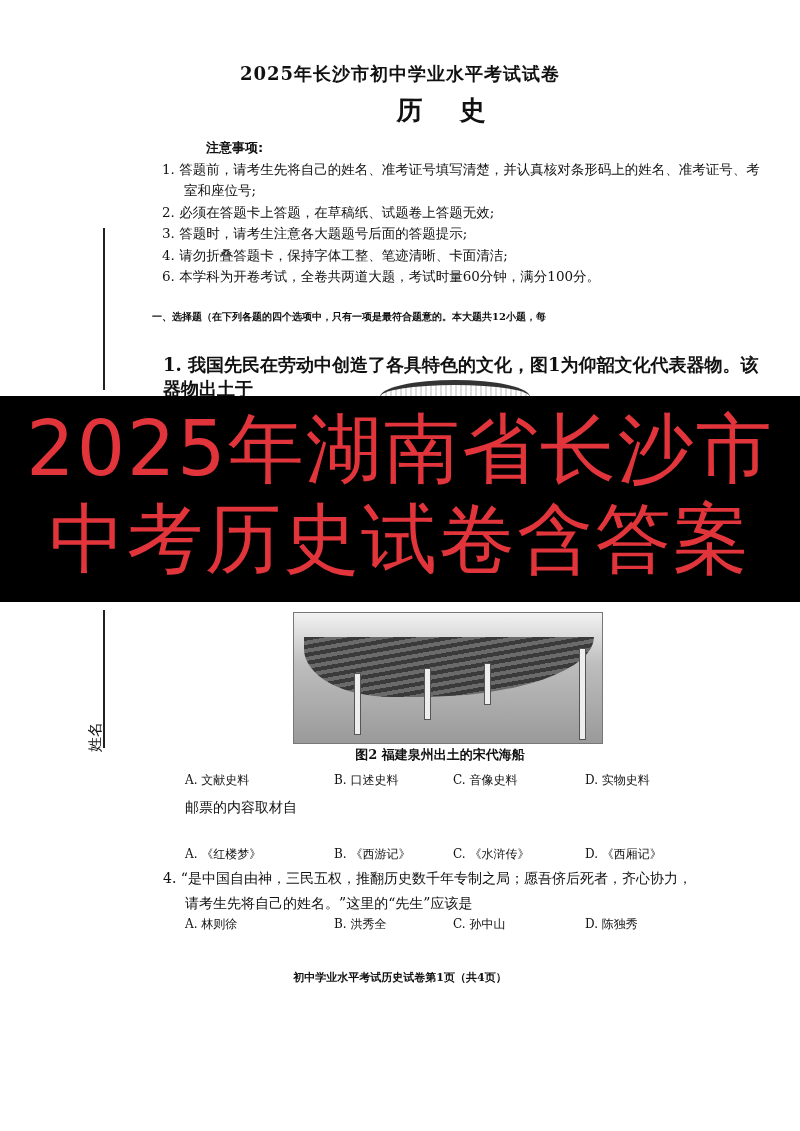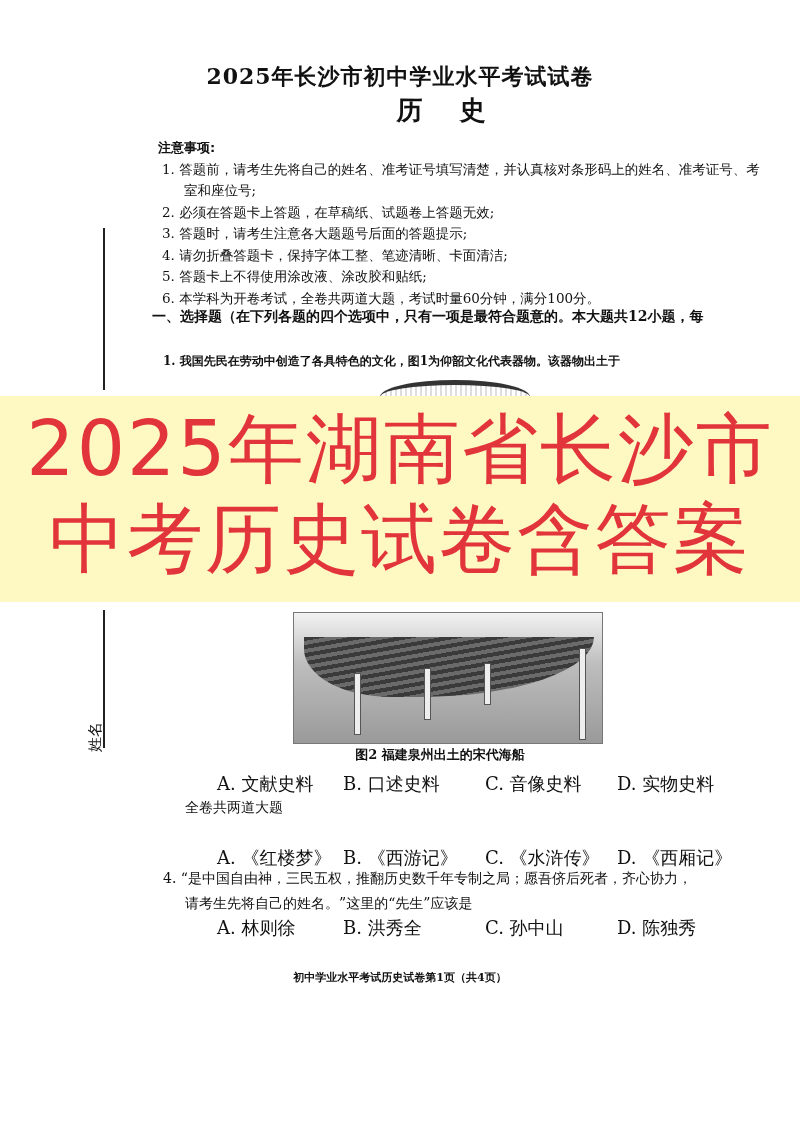--- a/index.html
+++ b/index.html
@@ -4,55 +4,55 @@
 <style>
   html, body { margin: 0; padding: 0; }
   body {
     width: 800px; height: 1131px; background: #ffffff; position: relative; overflow: hidden;
     font-family: "DejaVu Serif", "Liberation Serif", serif; color: #111;
   }
   .page { position: absolute; left: 0; top: 0; width: 800px; height: 1131px; }
 
   .title-main {
     position: absolute; left: 0; width: 800px; top: 62px; text-align: center;
-    font-size: 22px; font-weight: bold; letter-spacing: 1px;
+    font-size: 18px; font-weight: bold; letter-spacing: 1px;
   }
   .title-sub {
     position: absolute; left: 0; width: 800px; top: 93px; text-align: center;
     font-family: "DejaVu Sans", "Liberation Sans", sans-serif;
     font-size: 26px; font-weight: bold; letter-spacing: 14px; padding-left: 48px;
   }
 
   .notice { position: absolute; left: 158px; top: 137px; width: 610px; font-size: 13.5px; line-height: 21.5px; }
-  .notice-head { font-weight: bold; font-family: "DejaVu Sans", "Liberation Sans", sans-serif; font-size: 13px; }
+  .notice-head { font-weight: bold; font-family: "DejaVu Sans", "Liberation Sans", sans-serif; font-size: 13px; margin-left: 48px; }
   .notice-item { padding-left: 26px; text-indent: -22px; }
 
-  .section1 { position: absolute; left: 152px; top: 305px; width: 600px; font-size: 14px; line-height: 23px; font-weight: bold; }
+  .section1 { position: absolute; left: 152px; top: 305px; width: 600px; font-size: 10px; line-height: 23px; font-weight: bold; }
   .section1 .line2 { padding-left: 24px; }
 
-  .q1 { position: absolute; left: 163px; top: 353px; width: 600px; font-size: 12px; font-weight: bold; }
+  .q1 { position: absolute; left: 163px; top: 353px; width: 600px; font-size: 18px; font-weight: bold; }
 
   .bowl {
     position: absolute; left: 380px; top: 380px; width: 150px; height: 40px;
     border-top: 5px solid #333; border-radius: 50% 50% 0 0 / 100% 100% 0 0;
     background: repeating-linear-gradient(90deg, #ddd 0 2px, #fff 2px 5px);
     height: 12px;
   }
 
   .binding-line {
     position: absolute; left: 103px; width: 2px; background: #222;
   }
   .binding-label {
     position: absolute; left: 86px; top: 752px; font-size: 15px;
     transform: rotate(-90deg); transform-origin: left top;
     font-family: "DejaVu Sans", "Liberation Sans", sans-serif;
   }
 
   .banner {
-    position: absolute; left: 0; top: 396px; width: 800px; height: 206px; background: #fef9c3;
+    position: absolute; left: 0; top: 396px; width: 800px; height: 206px; background: #000000;
   }
   .banner-line {
     position: absolute; left: 0; width: 800px; text-align: center;
     font-family: "DejaVu Sans", "Liberation Sans", sans-serif;
     color: #e2353b; font-size: 76px; line-height: 90px; letter-spacing: 2px;
   }
   .banner-line.l1 { top: 8px; }
   .banner-line.l2 { top: 98px; }
 
   .ship {
@@ -64,23 +64,23 @@
     position: absolute; left: 10px; top: 24px; width: 290px; height: 60px;
     background: repeating-linear-gradient(170deg, #3a3a3a 0 4px, #6a6a6a 4px 8px);
     border-radius: 0 0 60% 30% / 0 0 100% 80%;
   }
   .ship .rib { position: absolute; width: 5px; background: #eee; border: 1px solid #555; }
   .ship-caption {
     position: absolute; left: 0; width: 800px; top: 746px; text-align: center;
     font-size: 13px; font-weight: bold; padding-left: 40px;
   }
 
-  .opts { position: absolute; left: 185px; font-size: 18px; width: 580px; height: 22px; margin-left: 32px; }
+  .opts { position: absolute; left: 185px; font-size: 12px; width: 580px; height: 22px; }
   .opts span { position: absolute; top: 0; white-space: nowrap; }
-  .opts .o0 { left: 0; } .opts .o1 { left: 126px; } .opts .o2 { left: 268px; } .opts .o3 { left: 400px; }
+  .opts .o0 { left: 0; } .opts .o1 { left: 149px; } .opts .o2 { left: 268px; } .opts .o3 { left: 400px; }
 
   .q { position: absolute; left: 163px; width: 600px; font-size: 14px; line-height: 25px; }
   .q .cont { padding-left: 22px; }
 
   .footer {
     position: absolute; left: 0; width: 800px; top: 970px; text-align: center;
     font-size: 11px; font-weight: bold;
   }
 </style>
 </head>
@@ -94,21 +94,20 @@
   <div class="binding-line" style="top:228px;height:162px;"></div>
   <div class="binding-line" style="top:610px;height:138px;"></div>
   <div class="binding-label">姓名</div>
 
   <div class="notice">
     <div class="notice-head">注意事项:</div>
     <div class="notice-item">1. 答题前，请考生先将自己的姓名、准考证号填写清楚，并认真核对条形码上的姓名、准考证号、考室和座位号;</div>
     <div class="notice-item">2. 必须在答题卡上答题，在草稿纸、试题卷上答题无效;</div>
     <div class="notice-item">3. 答题时，请考生注意各大题题号后面的答题提示;</div>
     <div class="notice-item">4. 请勿折叠答题卡，保持字体工整、笔迹清晰、卡面清洁;</div>
-    <div class="notice-item">5. 答题卡上不得使用涂改液、涂改胶和贴纸;</div>
     <div class="notice-item">6. 本学科为开卷考试，全卷共两道大题，考试时量60分钟，满分100分。</div>
   </div>
 
   <div class="section1">
     <div>一、选择题（在下列各题的四个选项中，只有一项是最符合题意的。本大题共12小题，每</div>
   </div>
 
   <div class="q1">1. 我国先民在劳动中创造了各具特色的文化，图1为仰韶文化代表器物。该器物出土于</div>
   <div class="bowl"></div>
 
@@ -127,21 +126,21 @@
   <div class="ship-caption">图2 福建泉州出土的宋代海船</div>
 
   <div class="opts" style="top:772px;">
     <span class="o0">A. 文献史料</span>
     <span class="o1">B. 口述史料</span>
     <span class="o2">C. 音像史料</span>
     <span class="o3">D. 实物史料</span>
   </div>
 
   <div class="q" style="top:795px;">
-    <div class="cont">全卷共两道大题</div>
+    <div class="cont">邮票的内容取材自</div>
   </div>
   <div class="opts" style="top:846px;">
     <span class="o0">A. 《红楼梦》</span>
     <span class="o1">B. 《西游记》</span>
     <span class="o2">C. 《水浒传》</span>
     <span class="o3">D. 《西厢记》</span>
   </div>
 
   <div class="q" style="top:866px;">
     <div>4. “是中国自由神，三民五权，推翻历史数千年专制之局；愿吾侪后死者，齐心协力，</div>

